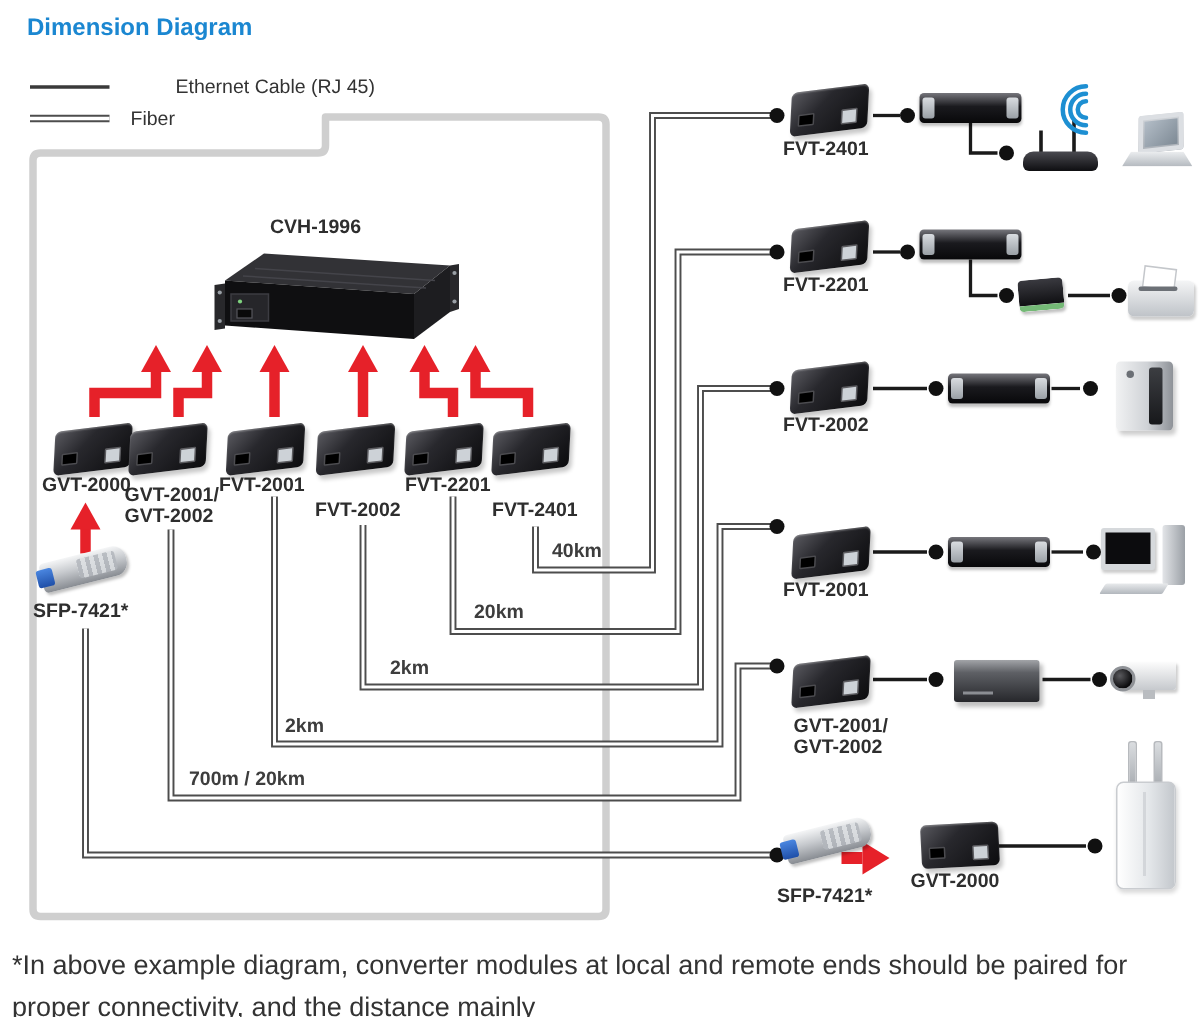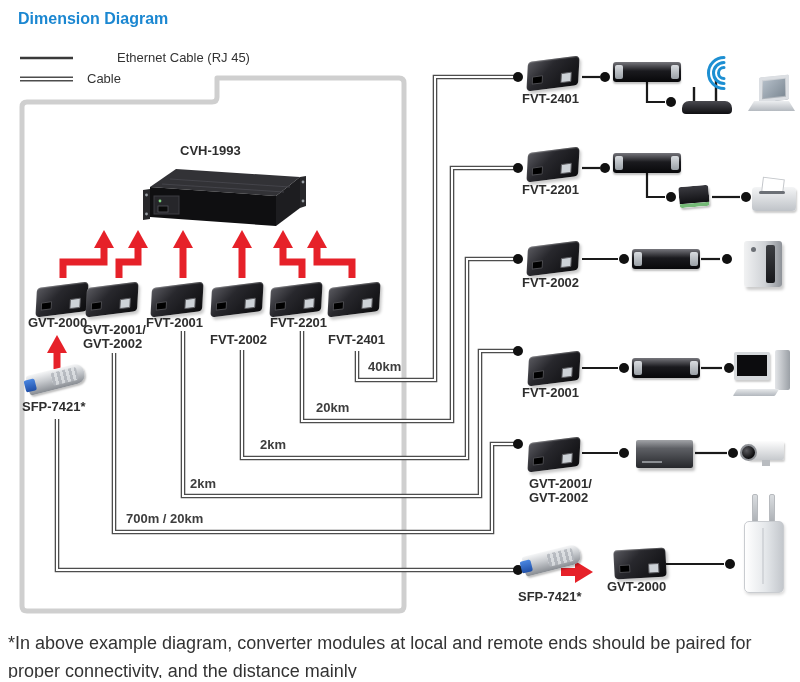--- a/index.html
+++ b/index.html
@@ -244,23 +244,23 @@
       <polygon points="232,248 252,248 242,230"></polygon>
       <polygon points="273,248 293,248 283,230"></polygon>
       <polygon points="307,248 327,248 317,230"></polygon>
       <polygon points="47,353 67,353 57,335"></polygon>
       <polygon points="575,561 575,583 593,572"></polygon>
     </g>
   </svg>
 
   <div class="title">Dimension Diagram</div>
   <div class="legend-text" style="left:87px; top:50px;margin-left:30px;">Ethernet Cable (RJ 45)</div>
-  <div class="legend-text" style="left:87px; top:71px;">Cable</div>
-
-  <div class="lbl ctr" style="left:180px; top:143px; width:80px;">CVH-1993</div>
+  <div class="legend-text" style="left:87px; top:71px;">Fiber</div>
+
+  <div class="lbl ctr" style="left:180px; top:143px; width:80px;">CVH-1996</div>
 
   <div class="lbl ctr" style="left:28px;  top:315px; width:64px;">GVT-2000</div>
   <div class="lbl" style="left:83px;  top:322px;">GVT-2001/</div>
   <div class="lbl" style="left:83px;  top:336px;">GVT-2002</div>
   <div class="lbl ctr" style="left:146px; top:315px; width:64px;">FVT-2001</div>
   <div class="lbl ctr" style="left:210px; top:332px; width:64px;">FVT-2002</div>
   <div class="lbl ctr" style="left:270px; top:315px; width:64px;">FVT-2201</div>
   <div class="lbl ctr" style="left:328px; top:332px; width:64px;">FVT-2401</div>
   <div class="lbl ctr" style="left:22px;  top:399px; width:72px;">SFP-7421*</div>
 

